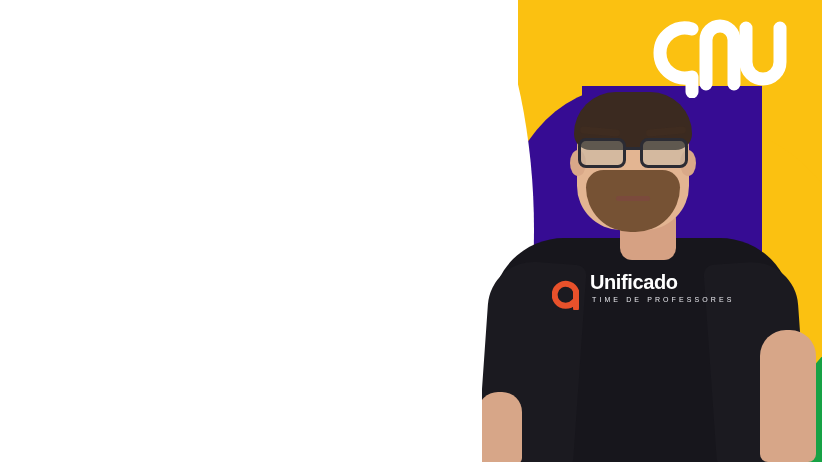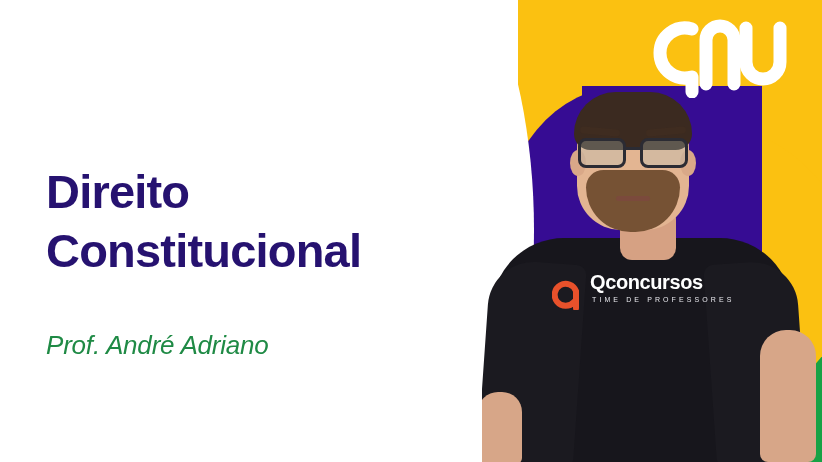--- a/index.html
+++ b/index.html
@@ -418,29 +418,24 @@
         <div class="bridge"></div>
         <div class="lens r"></div>
       </div>
 
       <div class="shirt-print">
         <div class="q-mark">
           <svg viewBox="0 0 30 32" width="30" height="32" aria-hidden="true">
             <path d="M22 24 A11 11 0 1 1 24 13 L24 30" fill="none" stroke="#E8512B" stroke-width="6" stroke-linecap="round"></path>
           </svg>
         </div>
-        <div class="brand">Qconcursos</div>
+        <div class="brand">Unificado</div>
         <div class="brand-sub">TIME DE PROFESSORES</div>
       </div>
     </div>
   </div>
 
   <div class="copy">
 
-    <div class="title">
-      <span>Direito</span>
-      <span>Constitucional</span>
-    </div>
-
-    <div class="author">Prof. André Adriano</div>
+
   </div>
 
 </div>
 
 </body></html>

